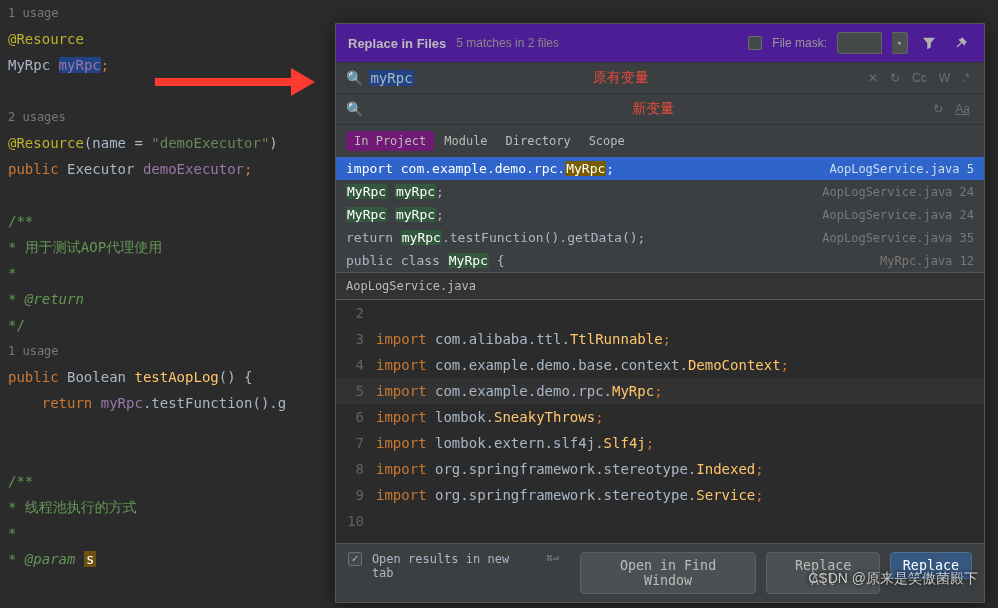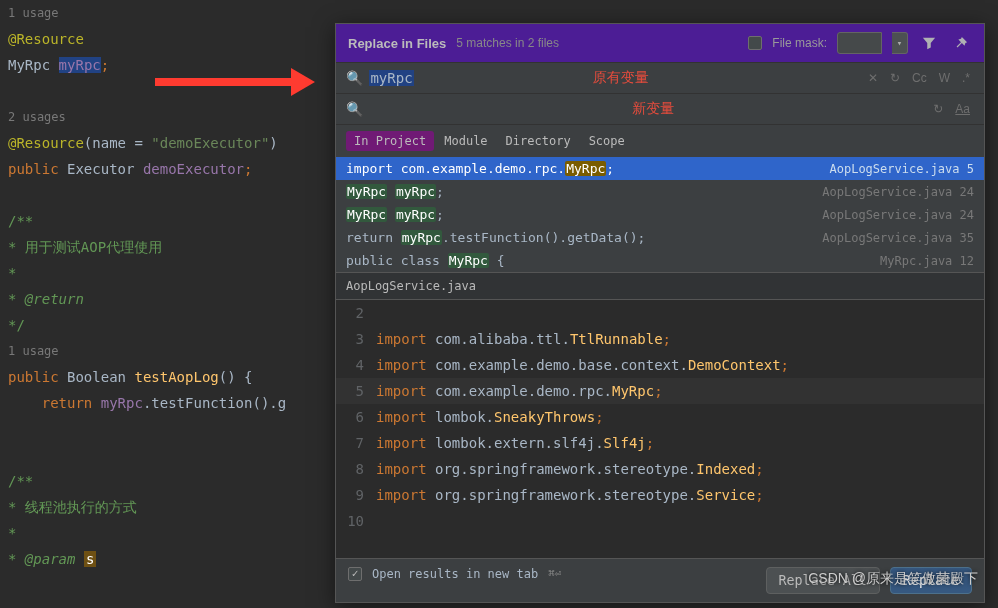--- a/index.html
+++ b/index.html
@@ -210,18 +210,19 @@
         <span class="gutter">10</span>
         <span class="pcode"></span>
       </div>
     </div>
 
   <div class="footer">
     <span class="checkbox checked"></span>
     <span>Open results in new tab</span>
     <span class="kbd">⌘⏎</span>
     <span class="spacer"></span>
+    <button class="btn">Open in Find Window</button>
     <button class="btn">Replace All</button>
     <button class="btn primary">Replace</button>
   </div>
 </div>
 
 <div class="watermark">CSDN @原来是笑傲菌殿下</div>
 
 </body></html>

